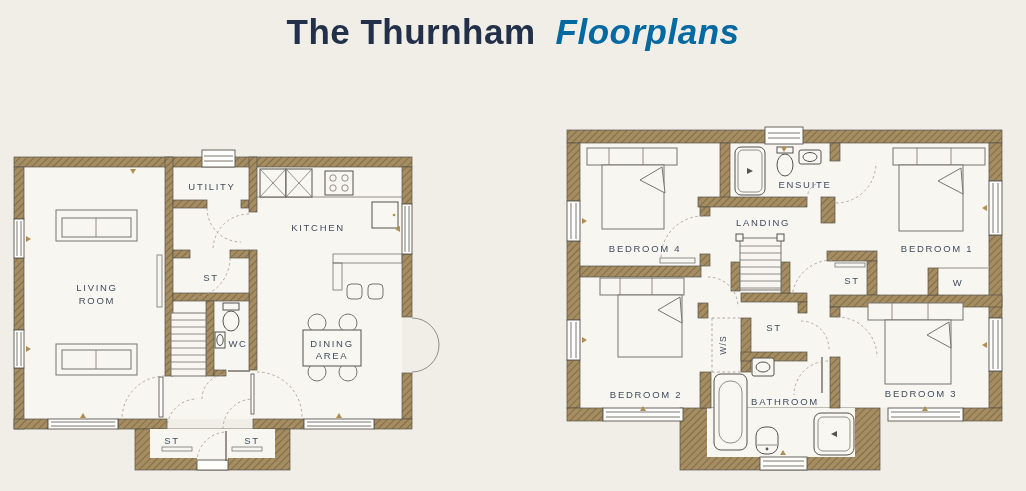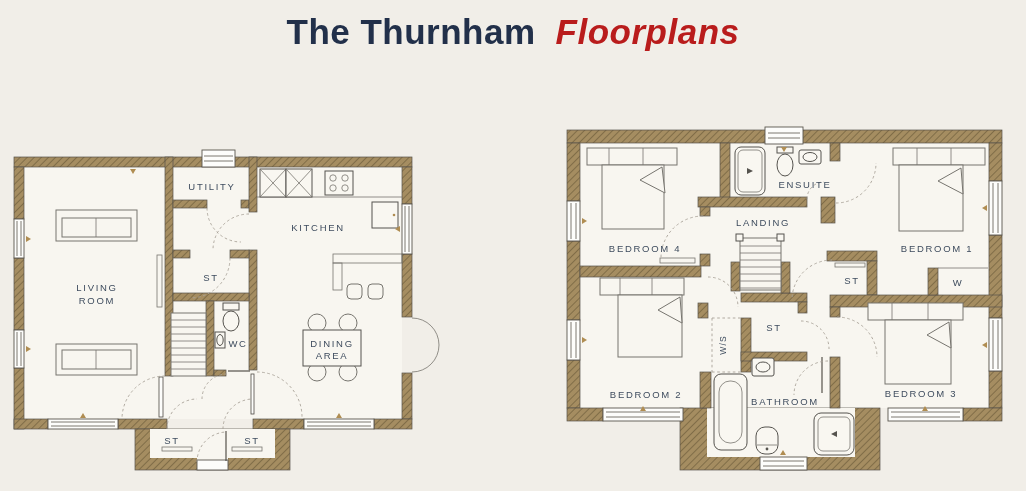--- a/index.html
+++ b/index.html
@@ -1,20 +1,20 @@
 <!DOCTYPE html>
 <html><head>
 <meta charset="utf-8">
 <style>
   html,body{margin:0;padding:0;}
   body{width:1026px;height:491px;background:#f1eee8;font-family:"Liberation Sans",sans-serif;}
   .canvas{position:relative;width:1026px;height:491px;background:#f1eee8;overflow:hidden;}
   .title{position:absolute;top:12px;left:0;width:100%;text-align:center;
          font-size:35px;font-weight:700;letter-spacing:.5px;color:#22304a;}
-  .title .accent{color:#b91c1c;font-style:italic;margin-left:20px;}
+  .title .accent{color:#0369a1;font-style:italic;margin-left:20px;}
   svg{position:absolute;top:0;left:0;}
   .wall{fill:url(#hatch);stroke:#57524a;stroke-width:.7;}
   .floor{fill:#f8f6f0;stroke:none;}
   .win{fill:#fdfdfb;stroke:#5a564e;stroke-width:.9;}
   .winline{stroke:#5a564e;stroke-width:.8;fill:none;}
   .furn{fill:#f8f6f0;stroke:#77756f;stroke-width:1;}
   .fix{fill:#f9f7f1;stroke:#55534e;stroke-width:1;}
   .thin{stroke:#77756f;stroke-width:.8;fill:none;}
   .dark{stroke:#46423c;stroke-width:1.1;fill:none;}
   .arc{fill:none;stroke:#a8a297;stroke-width:.9;stroke-dasharray:2.6 2.6;}

